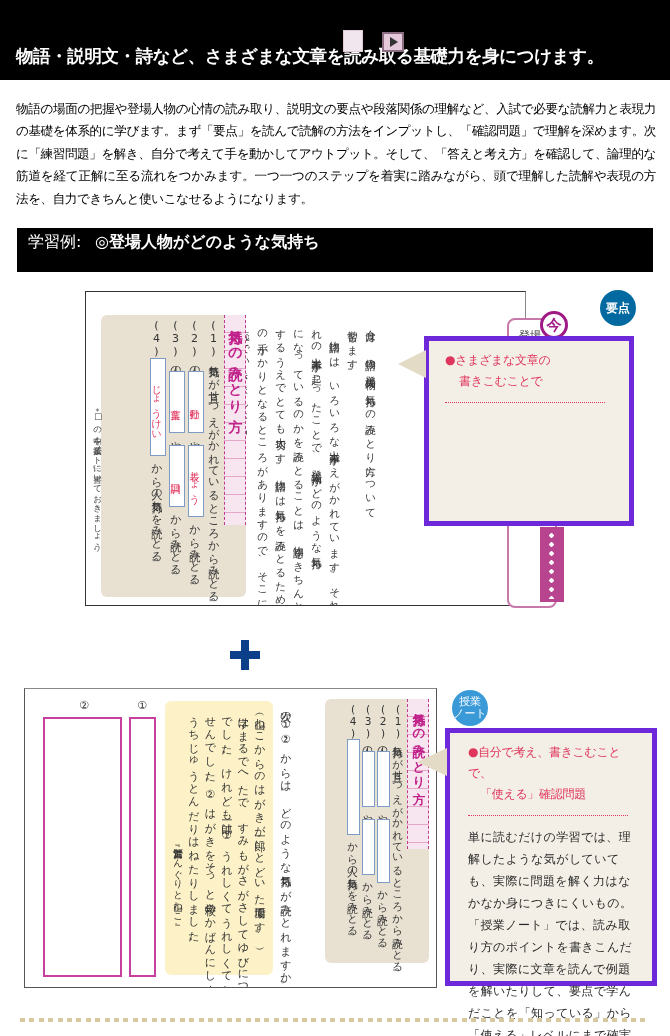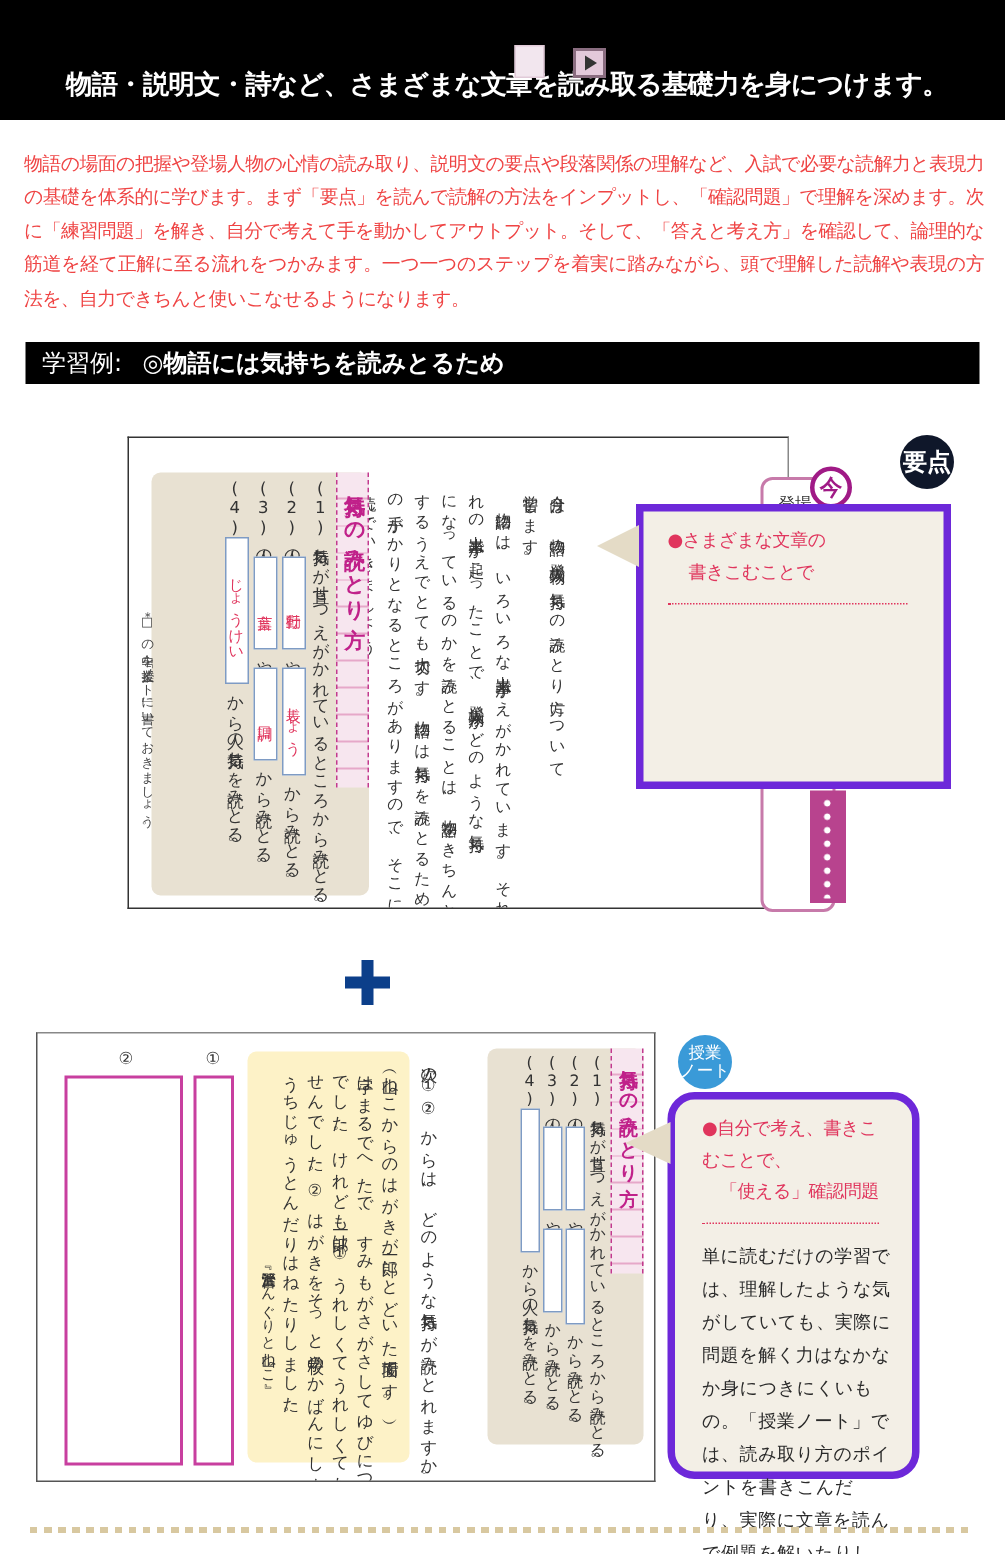--- a/index.html
+++ b/index.html
@@ -1,25 +1,25 @@
 <!DOCTYPE html>
 <html><head>
 <meta charset="utf-8">
 <style>
   * { box-sizing: border-box; margin: 0; padding: 0; }
   html, body { width: 670px; height: 1036px; background: #fff; overflow: hidden; }
   body { font-family: "DejaVu Sans", "Liberation Sans", sans-serif; color: #222; position: relative; }
 
   .header { position: absolute; left: 0; top: 0; width: 670px; height: 80px; background: #000; color: #fff; }
   .header .sub { position: absolute; left: 16px; top: 20px; font-size: 12px; letter-spacing: -0.3px; }
-  .header .title { position: absolute; left: 16px; top: 44px; font-size: 17.5px; font-weight: bold; letter-spacing: -0.4px; white-space: nowrap; margin-left: 28px; }
+  .header .title { position: absolute; left: 16px; top: 44px; font-size: 17.5px; font-weight: bold; letter-spacing: -0.4px; white-space: nowrap; }
 
-  .intro { position: absolute; left: 16px; top: 98px; width: 640px; font-size: 12.6px; line-height: 22.4px; letter-spacing: -0.45px; color: #ef4444; text-align: justify; }
+  .intro { position: absolute; left: 16px; top: 98px; width: 640px; font-size: 12.6px; line-height: 22.4px; letter-spacing: -0.45px; color: #000000; text-align: justify; }
 
-  .section-bar { position: absolute; left: 17px; top: 228px; width: 636px; height: 28px; background: #000; color: #fff; }
+  .section-bar { position: absolute; left: 17px; top: 228px; width: 636px; height: 44px; background: #000; color: #fff; }
   .section-bar .prefix { position: absolute; left: 11px; top: 4px; font-size: 16px; }
   .section-bar .heading { position: absolute; left: 78px; top: 4px; font-size: 16px; font-weight: bold; white-space: nowrap; }
 
   
   .page1 { position: absolute; left: 85px; top: 291px; width: 441px; height: 315px; border: 1.5px solid #333; border-right-color: #888; background: #fff; overflow: hidden; }
   .vt { writing-mode: vertical-rl; text-orientation: upright; white-space: nowrap; }
 
   .main-text { position: absolute; top: 30px; right: 145px; font-size: 10.5px; line-height: 18px; letter-spacing: 1.5px; color: #333; height: 270px; }
 
   .method-box { position: absolute; left: 15px; top: 23px; width: 145px; height: 282px; background: #e8e1d2; border-radius: 6px; }
@@ -39,24 +39,24 @@
   .dots-strip::after { content: ""; position: absolute; left: 9px; top: 4px; width: 5px; height: 68px; background: radial-gradient(circle, #fff 2px, transparent 2.4px) 0 0 / 5px 9px repeat-y; }
 
   
   .callout { position: absolute; background: #f3efe6; border: 5px solid #6d28d9; }
   .callout .head { color: #e0355d; font-size: 12px; line-height: 21px; letter-spacing: -0.3px; }
   .callout .sep { border-top: 1.5px dotted #e0355d; margin: 10px 0 10px 0; width: 94%; }
   .callout .body { font-size: 12px; line-height: 22px; color: #2a2a2a; letter-spacing: 0.4px; }
   .callout-tail { position: absolute; width: 0; height: 0; }
 
   .callout1 { left: 424px; top: 336px; width: 210px; height: 190px; padding: 9px 14px 0 16px; }
-  .callout2 { left: 445px; top: 728px; width: 168px; height: 258px; padding: 9px 14px 0 18px; border-radius: 18px; }
+  .callout2 { left: 445px; top: 728px; width: 212px; height: 258px; padding: 9px 14px 0 18px; }
 
   .badge { position: absolute; width: 36px; height: 36px; border-radius: 50%; color: #fff; font-size: 11px; font-weight: bold; text-align: center; line-height: 12px; }
-  .badge-yoten { left: 600px; top: 290px; background: #0f172a; line-height: 36px; font-size: 16px; }
+  .badge-yoten { left: 600px; top: 290px; background: #0369a1; line-height: 36px; font-size: 12px; }
   .badge-note { left: 452px; top: 690px; background: #3a9ad8; padding-top: 6px; font-weight: normal; }
 
   .plus { position: absolute; left: 230px; top: 640px; width: 30px; height: 30px; }
   .plus::before { content: ""; position: absolute; left: 11px; top: 0; width: 8px; height: 30px; background: #0c3f8a; }
   .plus::after { content: ""; position: absolute; left: 0; top: 11px; width: 30px; height: 8px; background: #0c3f8a; }
 
   
   .page2 { position: absolute; left: 24px; top: 688px; width: 413px; height: 300px; border: 1.5px solid #555; border-top-color: #888; background: #fff; overflow: hidden; }
   .ans-label { position: absolute; font-size: 11px; color: #333; }
   .ans-box { position: absolute; border: 2px solid #c83f9f; background: #fff; }
@@ -74,21 +74,21 @@
 <body>
 
 <div class="header">
   <div class="title">物語・説明文・詩など、さまざまな文章を読み取る基礎力を身につけます。</div>
 </div>
 
 <p class="intro">物語の場面の把握や登場人物の心情の読み取り、説明文の要点や段落関係の理解など、入試で必要な読解力と表現力の基礎を体系的に学びます。まず「要点」を読んで読解の方法をインプットし、「確認問題」で理解を深めます。次に「練習問題」を解き、自分で考えて手を動かしてアウトプット。そして、「答えと考え方」を確認して、論理的な筋道を経て正解に至る流れをつかみます。一つ一つのステップを着実に踏みながら、頭で理解した読解や表現の方法を、自力できちんと使いこなせるようになります。</p>
 
 <div class="section-bar">
   <span class="prefix">学習例:</span>
-  <span class="heading">◎物語には気持ちを読みとるため</span>
+  <span class="heading">◎登場人物がどのような気持ち</span>
 </div>
 
 <div class="page1">
   <div class="main-text vt">
     <div>今月は、物語の登場人物の気持ちの読みとり方について</div>
     <div>学習します。</div>
     <div style="padding-top:11px">物語には、いろいろな出来事がえがかれています。それぞ</div>
     <div>れの出来事が起こったことで、登場人物がどのような気持ち</div>
     <div>になっているのかを読みとることは、物語をきちんと理かい</div>
     <div>するうえでとても大切です。物語には気持ちを読みとるため</div>

